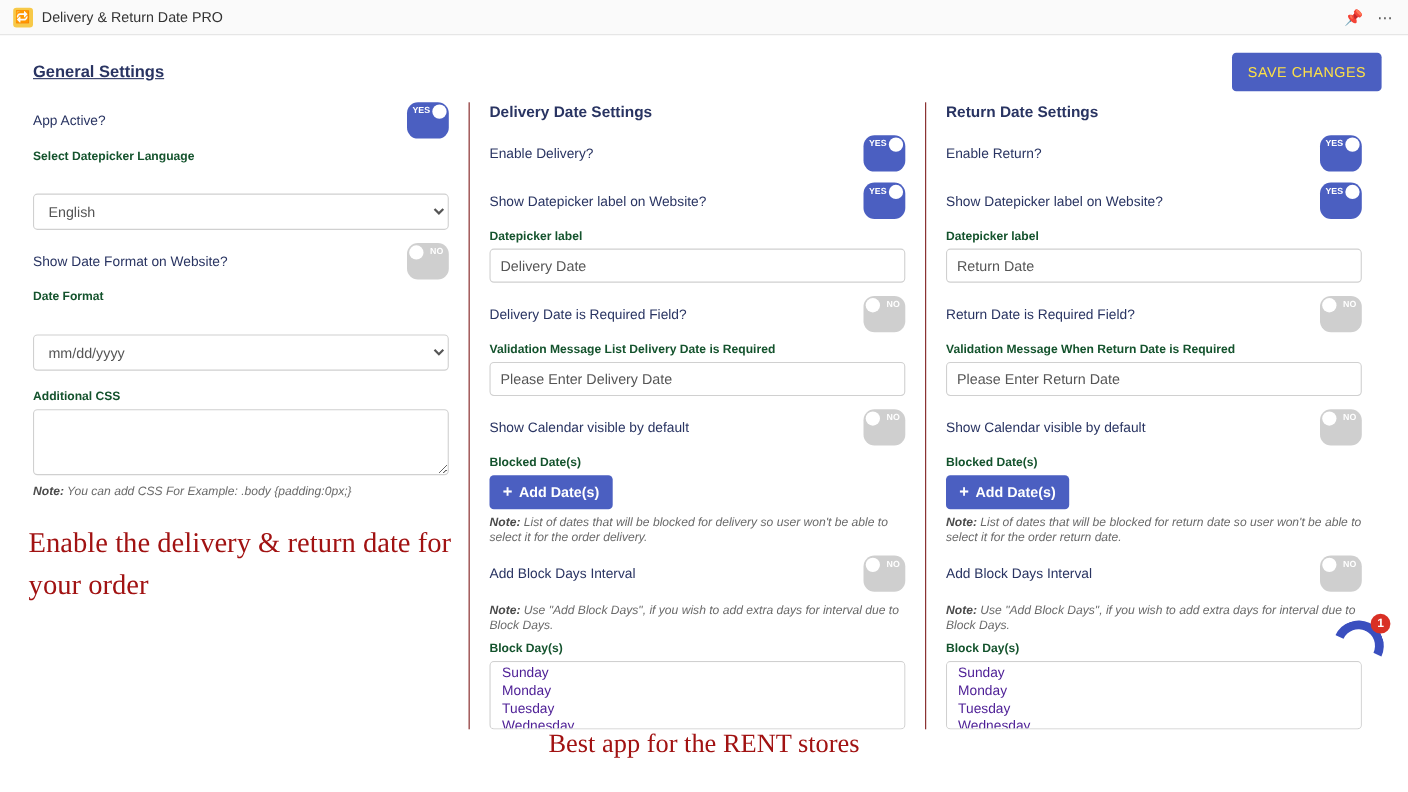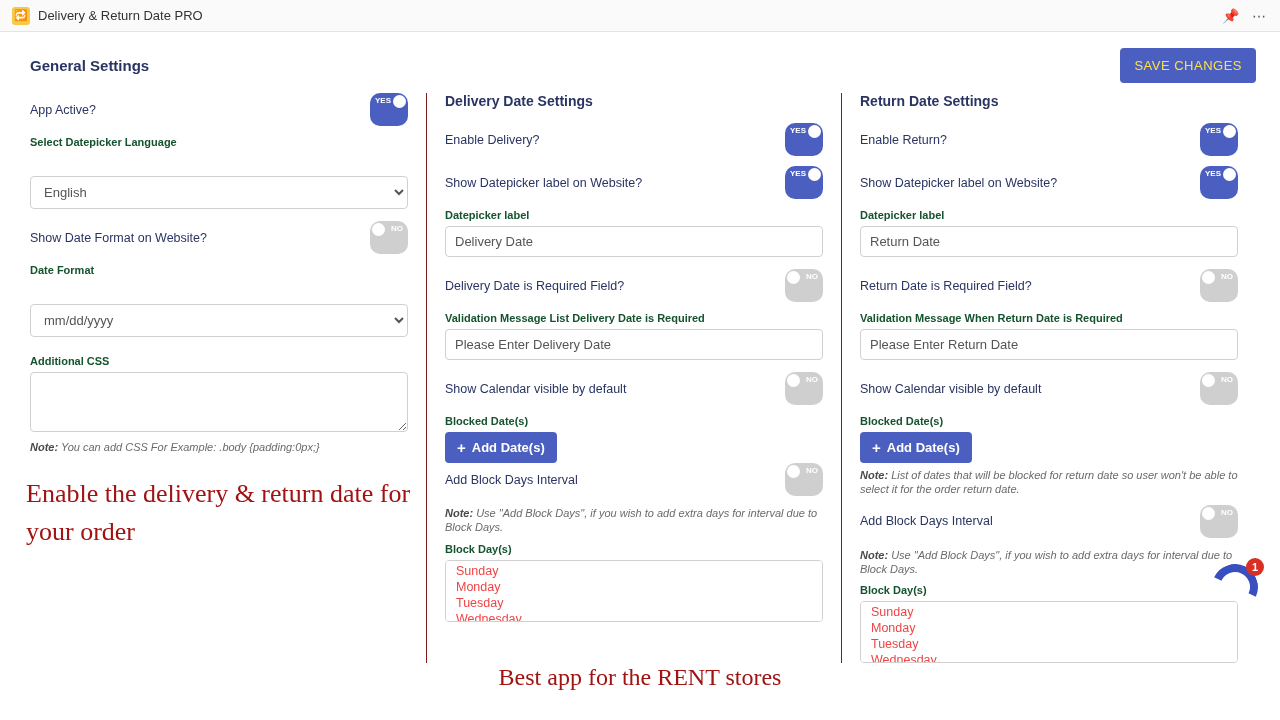--- a/index.html
+++ b/index.html
@@ -43,20 +43,21 @@
     display: flex;
     align-items: center;
     justify-content: space-between;
     margin-bottom: 10px;
   }
   .general-title {
     font-size: 15px;
     font-weight: 700;
     color: #293462;
     padding-left: 6px;
+    text-decoration: underline;
   }
   .save-btn {
     background: #4b5fc1;
     color: #fde047;
     border: none;
     padding: 10px 14px;
     font-size: 13px;
     letter-spacing: .5px;
     border-radius: 4px;
     cursor: pointer;
@@ -160,21 +161,21 @@
   .add-btn .plus { font-size: 15px; font-weight: 700; line-height: 1; }
   .daylist {
     border: 1px solid #d0d0d0;
     border-radius: 4px;
     height: 62px;
     overflow-y: scroll;
     padding: 2px 0;
     font-size: 12.5px;
     background: #fff;
   }
-  .daylist div { padding: 1px 10px; cursor: pointer; color: #ef4444; }
+  .daylist div { padding: 1px 10px; cursor: pointer; color: #4c1d95; }
   .promo1 {
     position: absolute;
     left: 26px;
     top: 475px;
     font-size: 26px;
     line-height: 1.45;
     color: #a11212;
     font-family: Georgia, "Times New Roman", serif;
     max-width: 430px;
   }
@@ -292,20 +293,23 @@
         <span class="field-label">Show Calendar visible by default</span>
         <span class="toggle off">
             <span class="tlabel">NO</span>
           </span>
       </div>
       <div class="sub-label">Blocked Date(s)</div>
       <button class="add-btn">
           <span class="plus">+</span>
           <span>Add Date(s)</span>
         </button>
+      <div class="note">
+        <span class="nb">Note:</span><span class="nt"> List of dates that will be blocked for delivery so user won't be able to select it for the order delivery.</span>
+      </div>
       <div class="field-row">
         <span class="field-label">Add Block Days Interval</span>
         <span class="toggle off">
             <span class="tlabel">NO</span>
           </span>
       </div>
       <div class="note">
         <span class="nb">Note:</span><span class="nt"> Use "Add Block Days", if you wish to add extra days for interval due to Block Days.</span>
       </div>
       <div class="sub-label">Block Day(s)</div>

